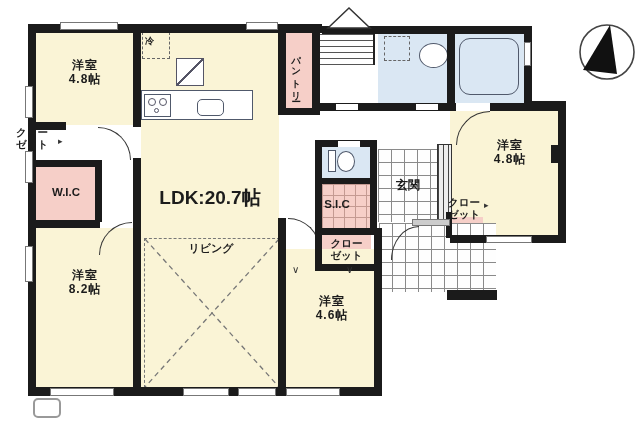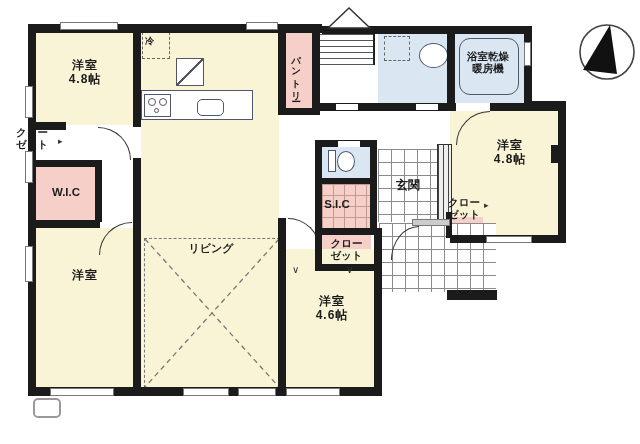--- a/index.html
+++ b/index.html
@@ -146,32 +146,30 @@
     <span>4.8帖</span>
   </div>
   <div class="lbl small-lbl" style="left:16px;top:126px;width:48px;text-align:left;">
     <span>クロー</span><br>
     <span>ゼット</span>
   </div>
   <div class="lbl" style="left:58px;top:136px;font-size:9px;color:#333;">▸</div>
   <div class="lbl" style="left:38px;top:186px;width:56px;font-size:11.5px;">W.I.C</div>
   <div class="lbl room-name" style="left:40px;top:268px;width:90px;">
     <span>洋室</span><br>
+    <span>8.2帖</span>
   </div>
   <div class="lbl" style="left:142px;top:142px;width:136px;font-size:19px;">
     <br>
     <br>
+    <span>LDK:20.7帖</span>
   </div>
   <div class="lbl" style="left:180px;top:242px;width:62px;font-size:11px;">リビング</div>
   <div class="lbl" style="left:145px;top:36px;font-size:9px;">冷</div>
   <div class="lbl vtext" style="left:291px;top:38px;height:70px;font-size:9.5px;">パントリー</div>
-  <div class="lbl small-lbl" style="left:456px;top:50px;width:64px;">
-    <span>浴室乾燥</span><br>
-    <span>暖房機</span>
-  </div>
   <div class="lbl room-name" style="left:468px;top:138px;width:84px;">
     <span>洋室</span><br>
     <span>4.8帖</span>
   </div>
   <div class="lbl small-lbl" style="left:448px;top:196px;width:44px;text-align:left;">
     <span>クロー</span><br>
     <span>ゼット</span>
   </div>
   <div class="lbl" style="left:484px;top:200px;font-size:9px;color:#333;">▸</div>
   <div class="lbl" style="left:324px;top:198px;width:26px;font-size:11.5px;">S.I.C</div>

